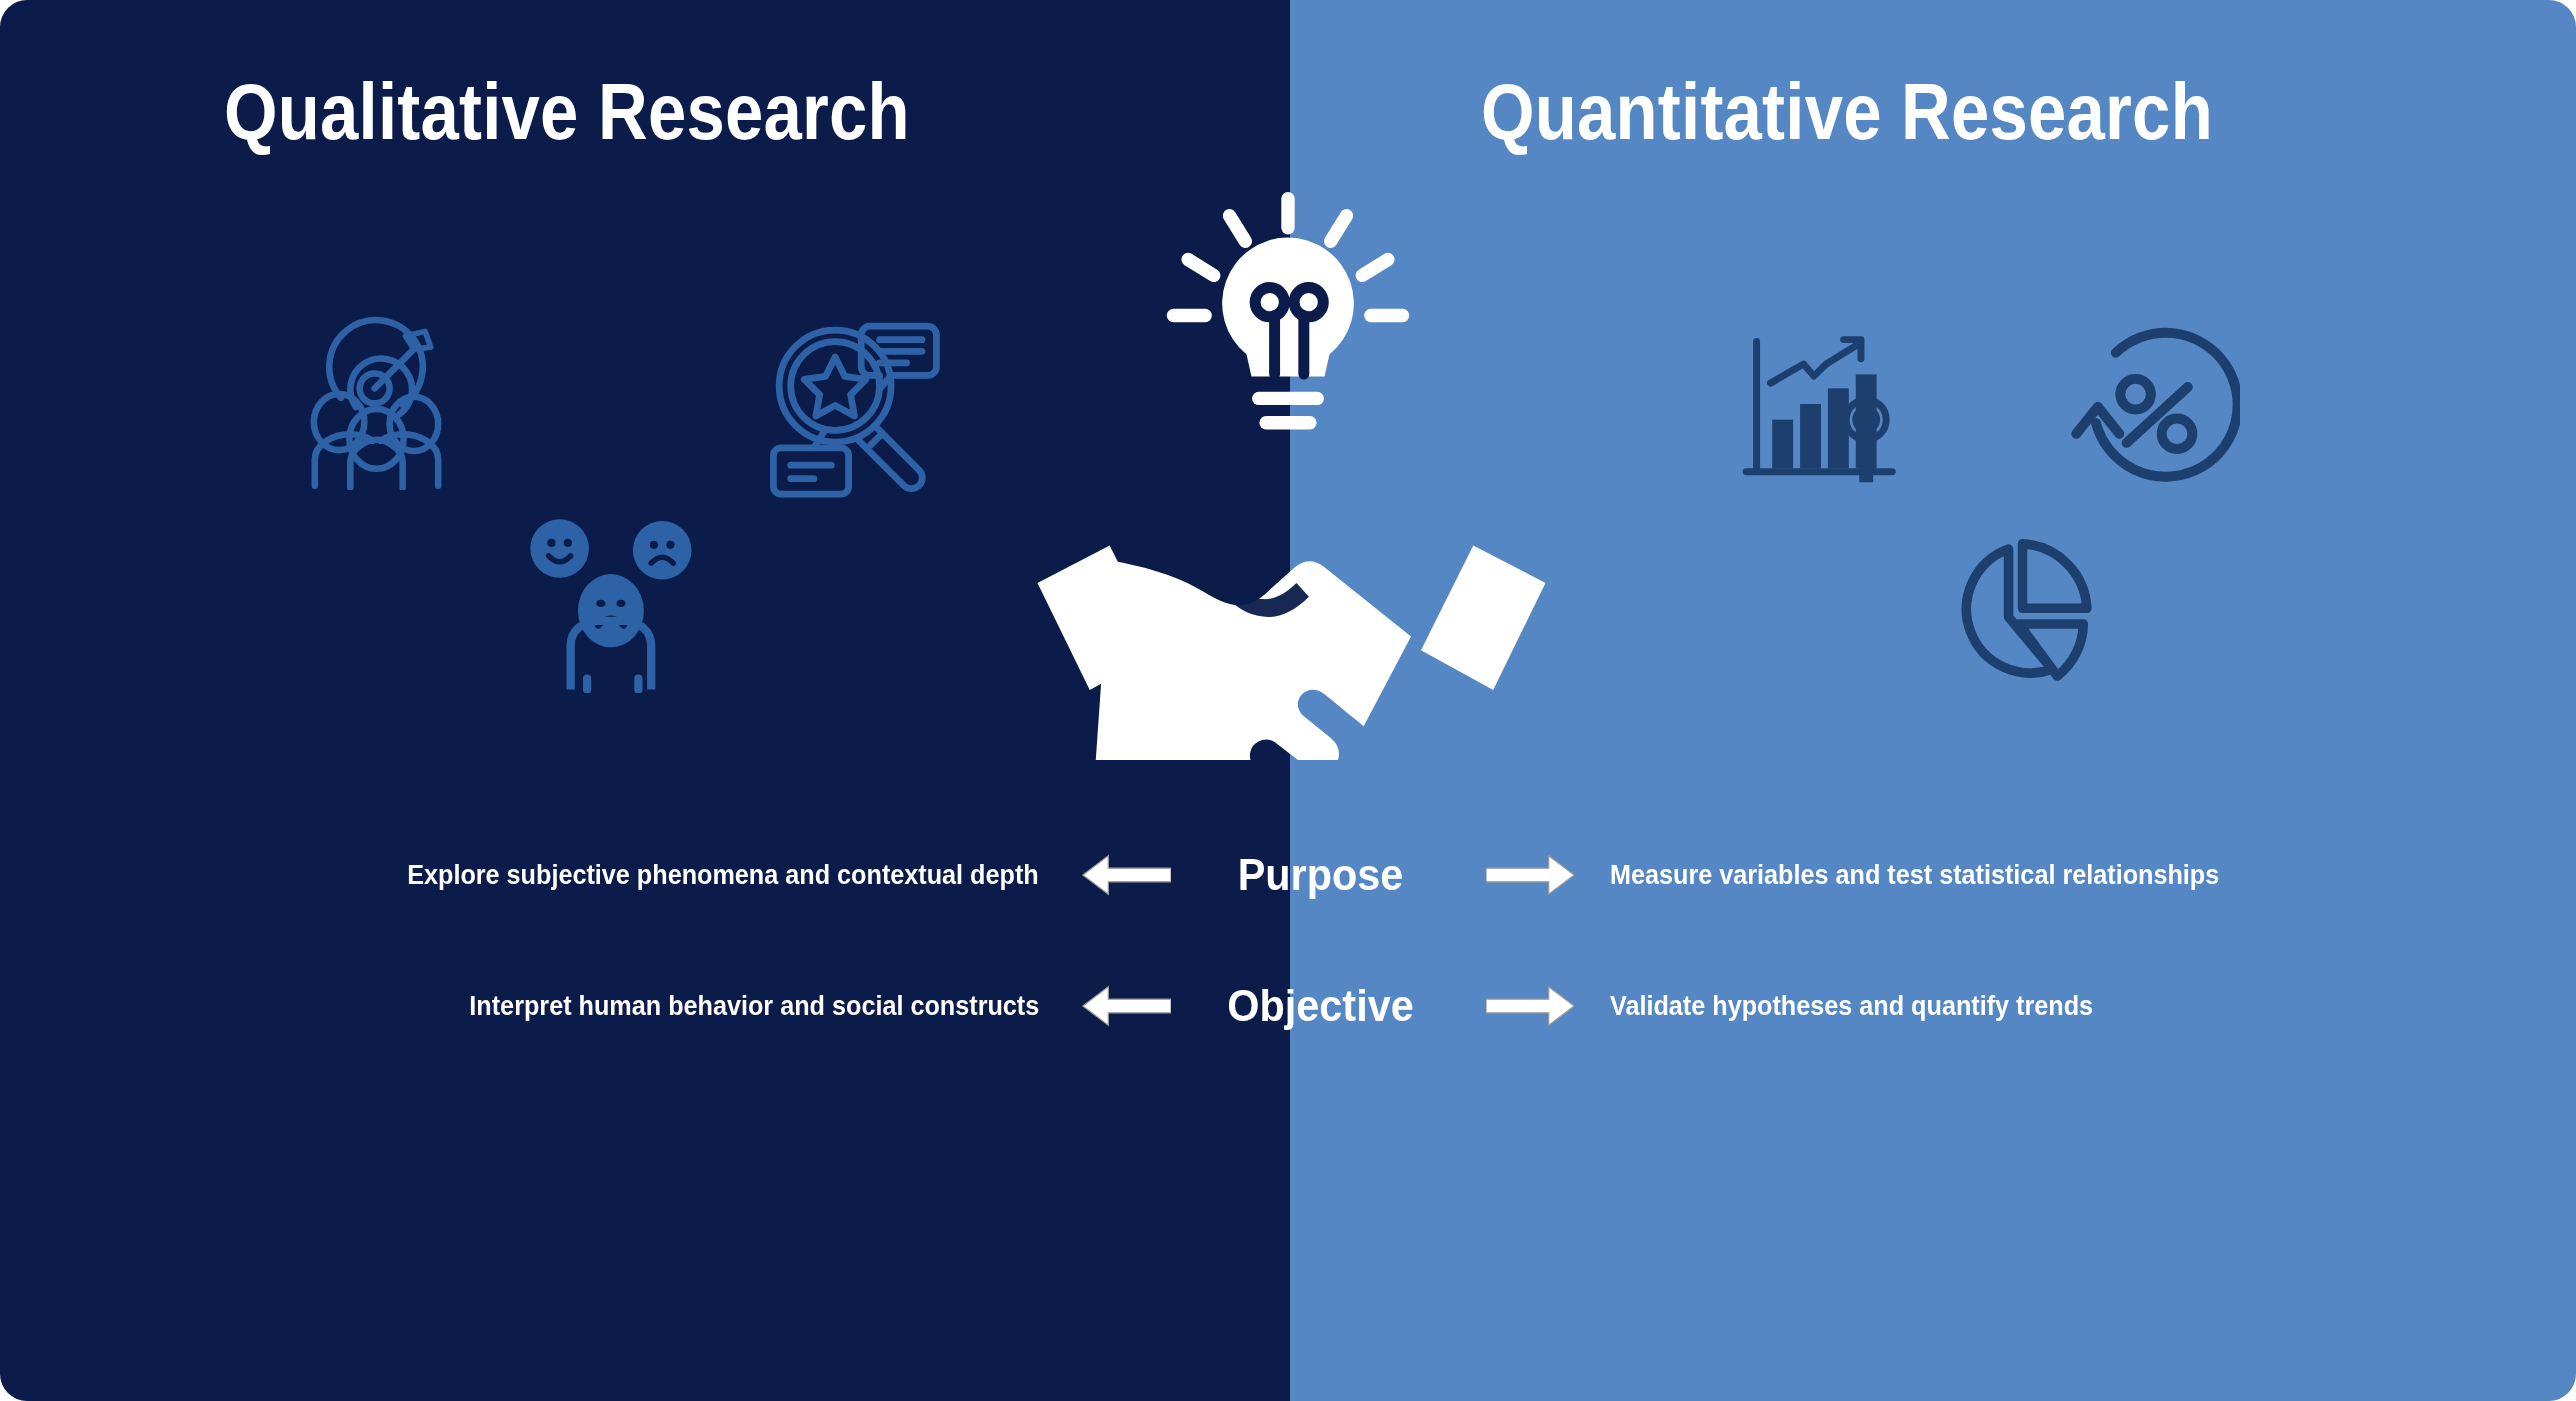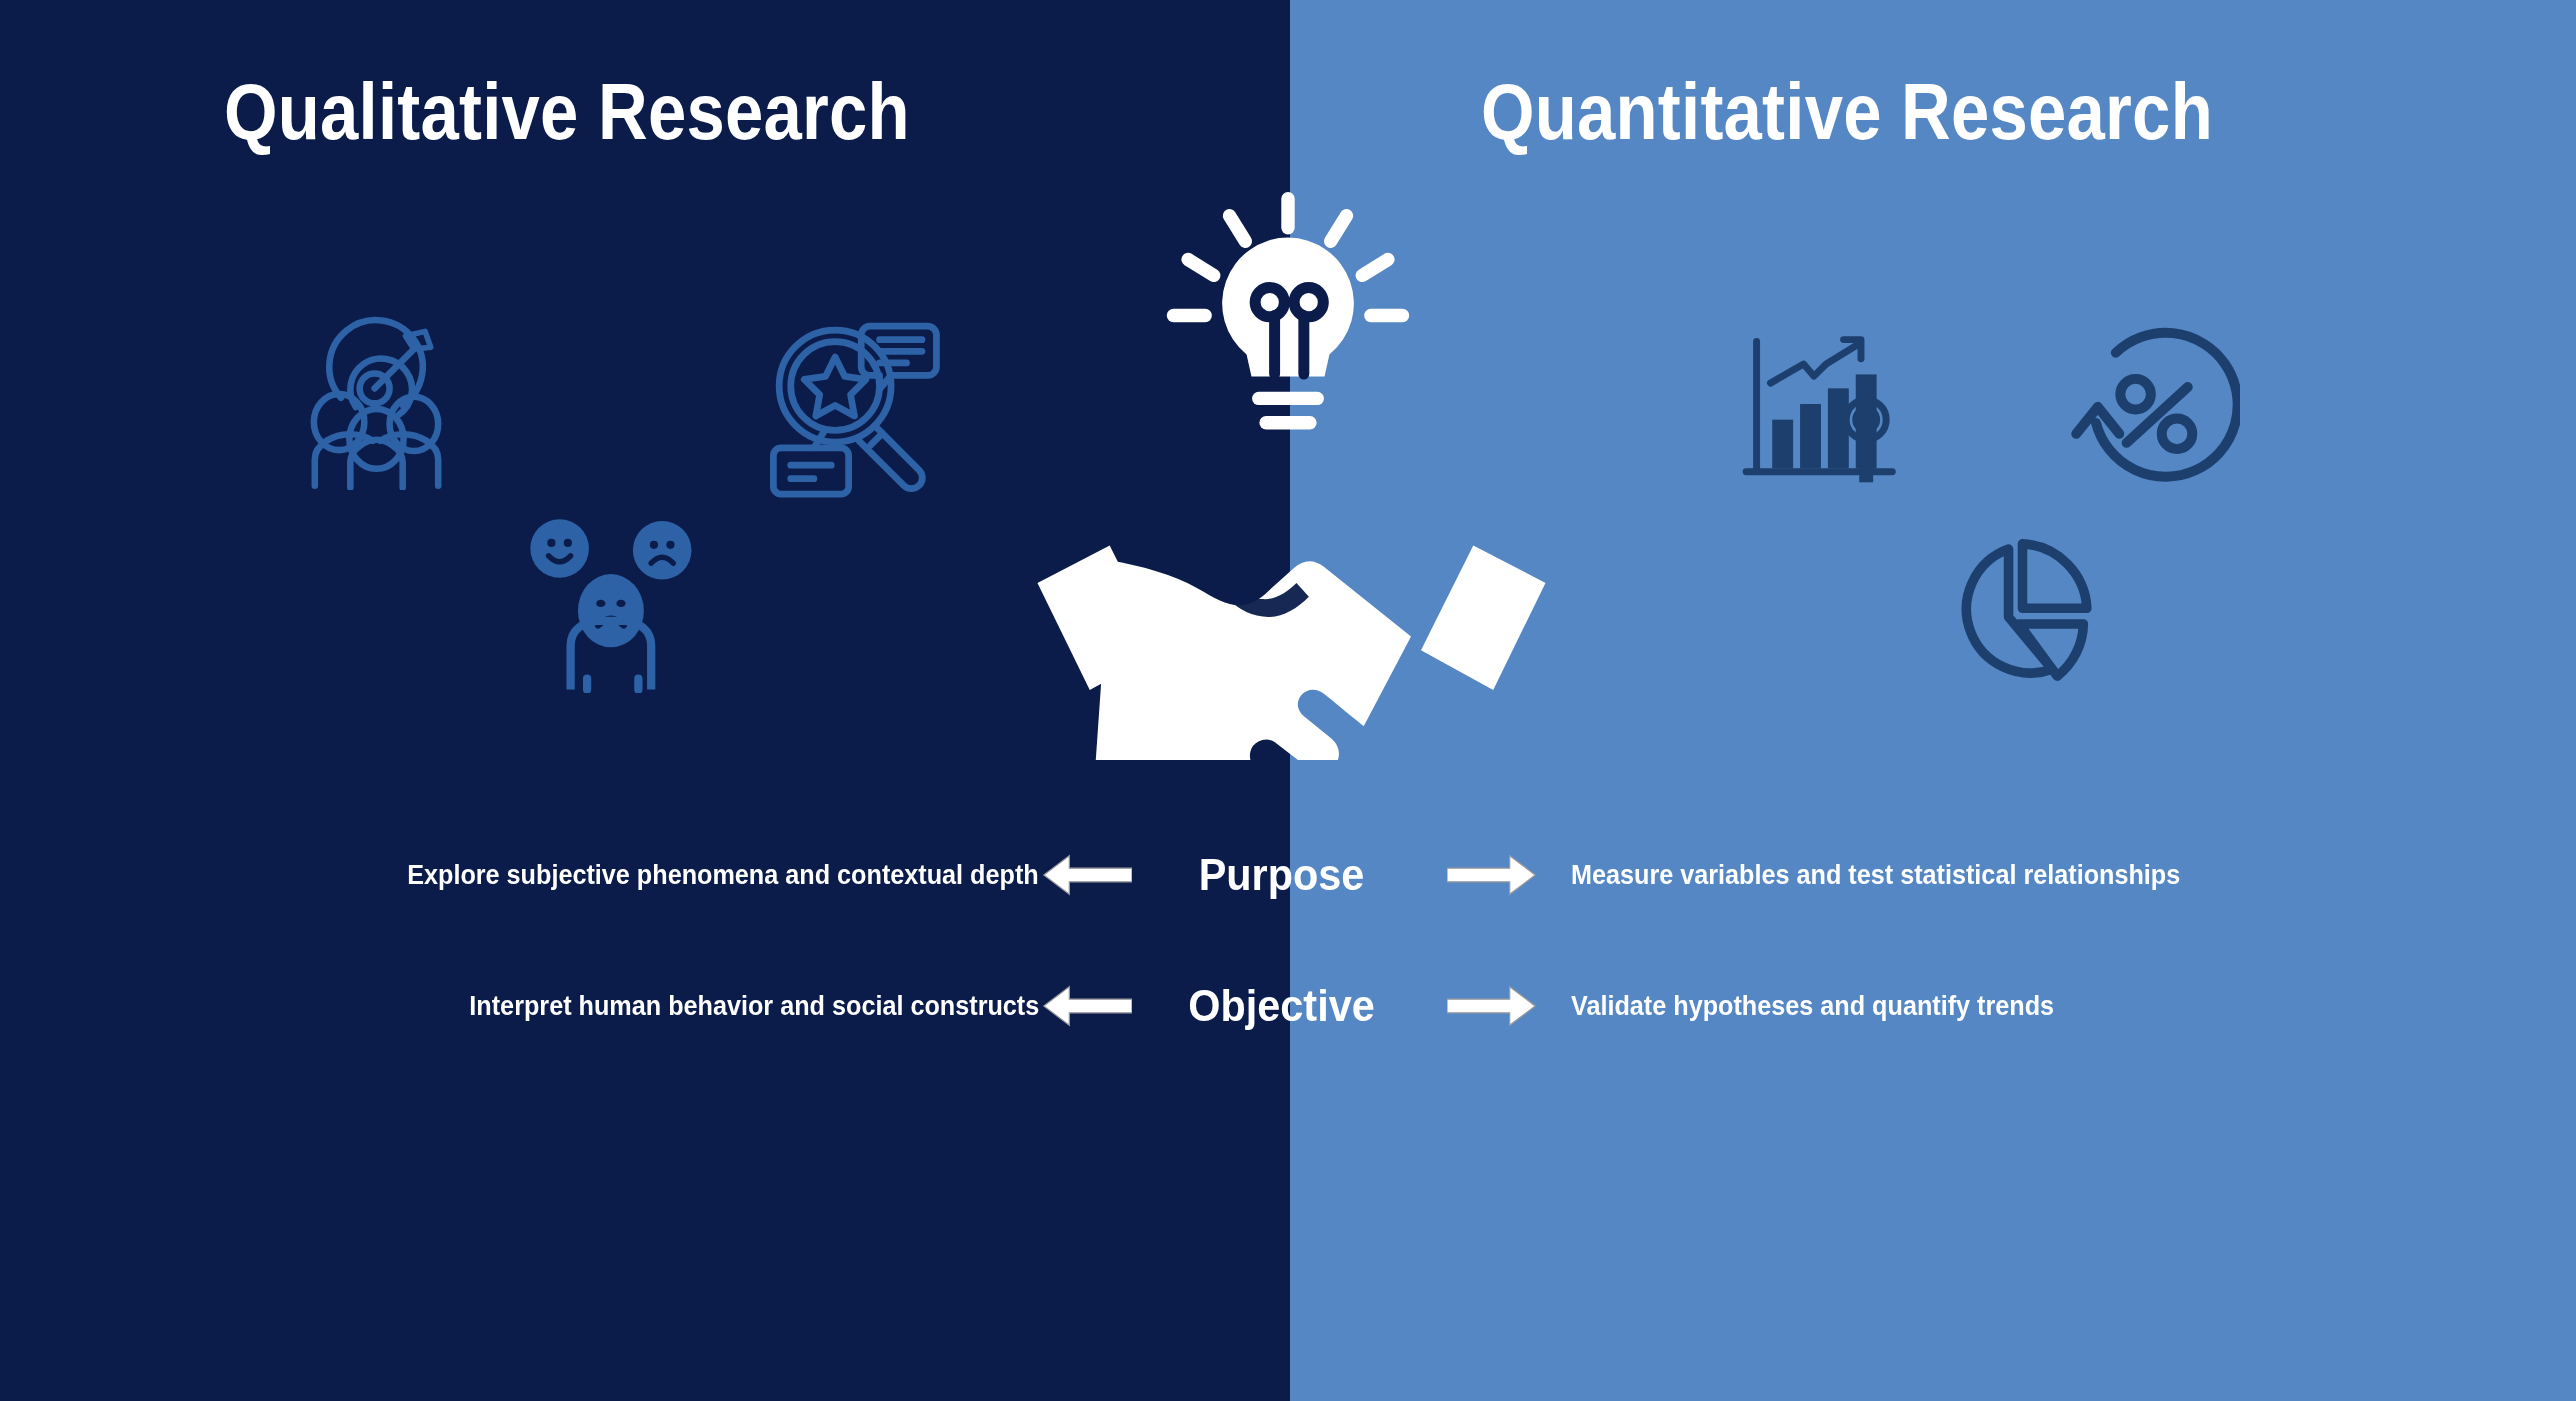--- a/index.html
+++ b/index.html
@@ -6,20 +6,21 @@
     margin: 0;
     padding: 0;
     background: #ffffff;
   }
   #slide {
     position: relative;
     width: 2576px;
     height: 1401px;
     overflow: hidden;
     font-family: "Liberation Sans", sans-serif;
+    border-radius: 27px;
   }
   .half {
     position: absolute;
     top: 0;
     height: 100%;
   }
   .half-left  { left: 0;      width: 1290px; background: #0b1c4b; }
   .half-right { left: 1290px; width: 1286px; background: #5487c4; }
 
   .col-title {
@@ -68,20 +69,21 @@
   
   #rows {
     position: absolute;
     left: 0;
     top: 809px;
     width: 100%;
   }
   .row {
     position: relative;
     height: 131px;
+    margin-left: 39px;
   }
   .cell-text {
     position: absolute;
     top: 0;
     height: 100%;
     display: flex;
     align-items: center;
     color: #ffffff;
     font-size: 28px;
     font-weight: 700;

